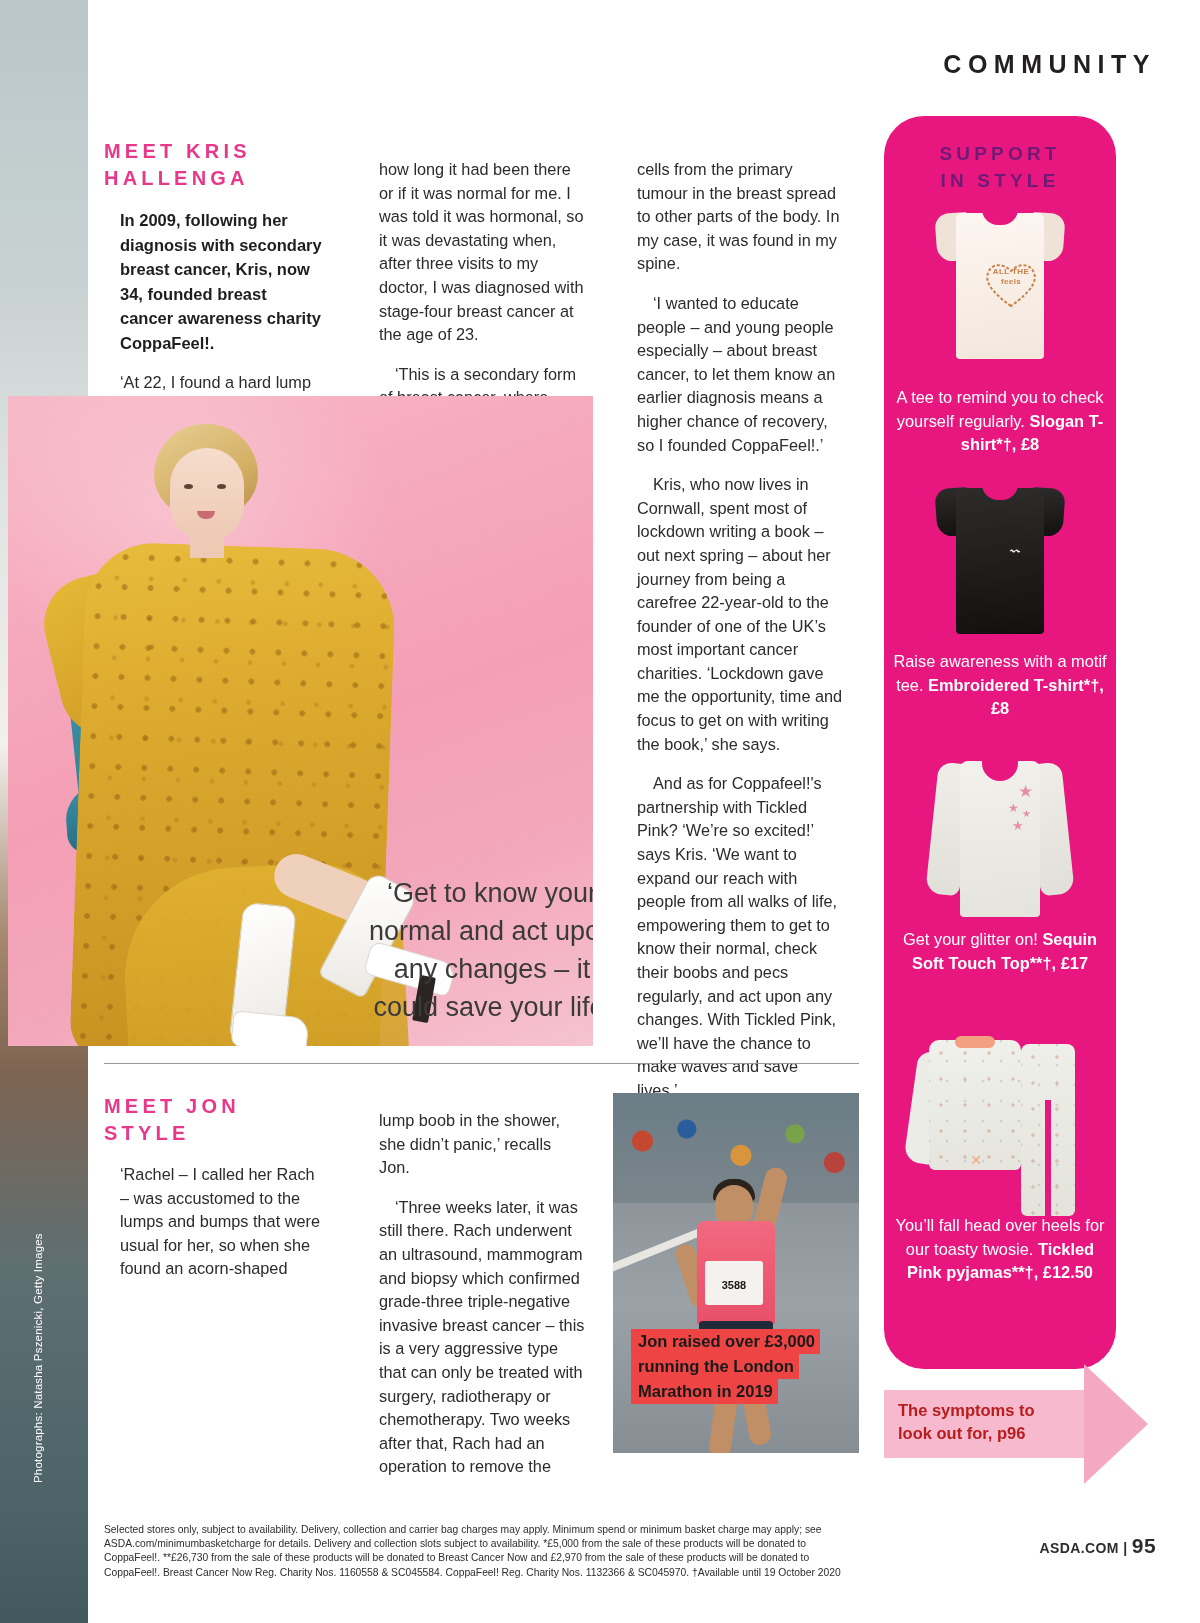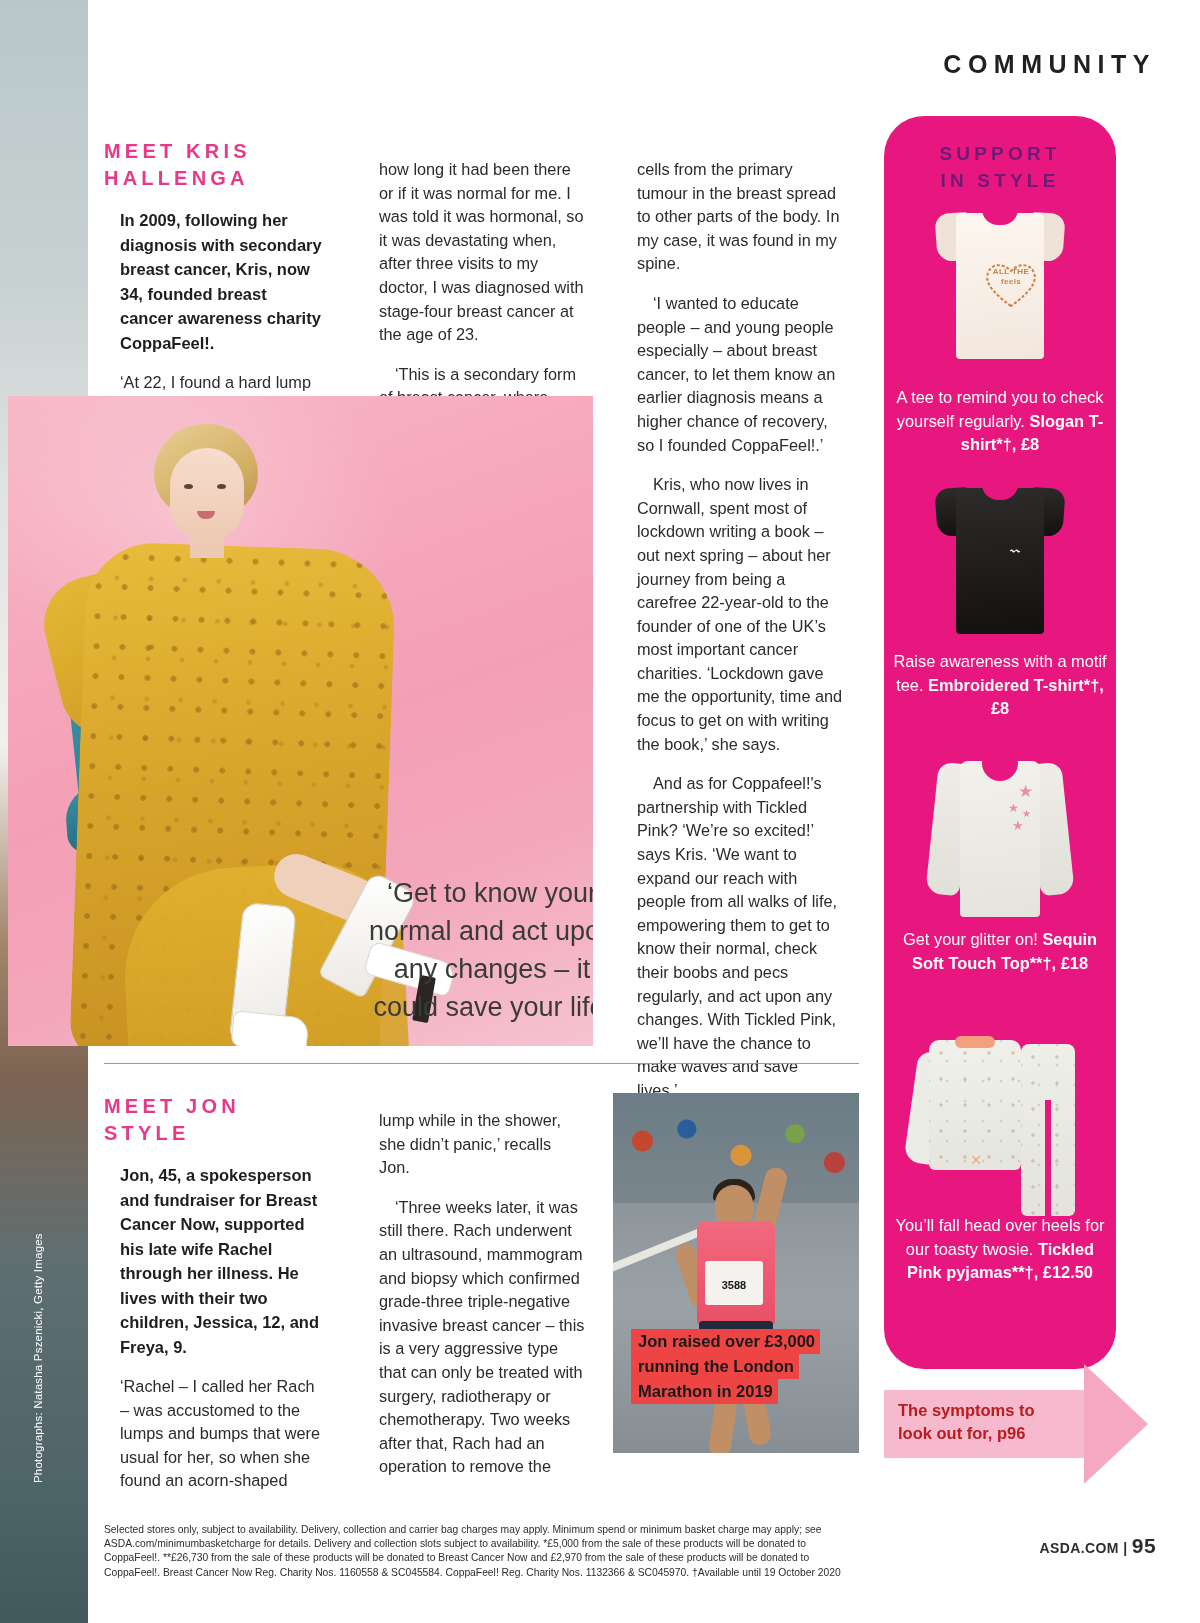--- a/index.html
+++ b/index.html
@@ -454,26 +454,25 @@
   <div id="pull-quote">‘Get to know your normal and act upon any changes – it could save your life’</div>
 </div>
 
 <div class="rule" id="rule-kris"></div>
 
 <div class="col" id="col1-jon">
   <div class="kicker">
     <div>MEET JON</div>
     <div>STYLE</div>
   </div>
-  <p class="standfirst">Jon, 45, a spokesperson and fundraiser for Breast Cancer Now, supported his late wife Rachel through her illness. He lives with their two children, Jessica, 12, and Freya, 9.</p>
   <p>‘Rachel – I called her Rach – was accustomed to the lumps and bumps that were usual for her, so when she found an acorn-shaped</p>
 </div>
 
 <div class="col" id="col2-jon">
-  <p>lump while in the shower, she didn’t panic,’ recalls Jon.</p>
+  <p>lump boob in the shower, she didn’t panic,’ recalls Jon.</p>
   <p class="indent">‘Three weeks later, it was still there. Rach underwent an ultrasound, mammogram and biopsy which confirmed grade-three triple-negative invasive breast cancer – this is a very aggressive type that can only be treated with surgery, radiotherapy or chemotherapy. Two weeks after that, Rach had an operation to remove the</p>
 </div>
 
 <div id="jon-photo">
   <div id="jon-crowd"></div>
   <div id="jon-road"></div>
   <div id="jon-roadline"></div>
   <div id="jon-arm-up"></div>
   <div id="jon-arm-dn"></div>
   <div id="jon-hair"></div>
@@ -532,21 +531,21 @@
   <div id="top3-sl-l"></div>
   <div id="top3-sl-r"></div>
   <div id="top3-body"></div>
   <div id="top3-neck"></div>
   <div class="star" id="star-a">★</div>
   <div class="star" id="star-b">★</div>
   <div class="star" id="star-c">★</div>
   <div class="star" id="star-d">★</div>
 </div>
 <div class="prod-caption" style="top:928px">
-  <span>Get your glitter on! </span><b>Sequin Soft Touch Top**†, £18</b>
+  <span>Get your glitter on! </span><b>Sequin Soft Touch Top**†, £17</b>
 </div>
 
 <div class="tee" id="pj4">
   <div id="pj-sl-l"></div>
   <div id="pj-sl-r"></div>
   <div id="pj-pants">
       <div class="pj-dots"></div>
     </div>
   <div id="pj-pants-gap"></div>
   <div id="pj-top">

